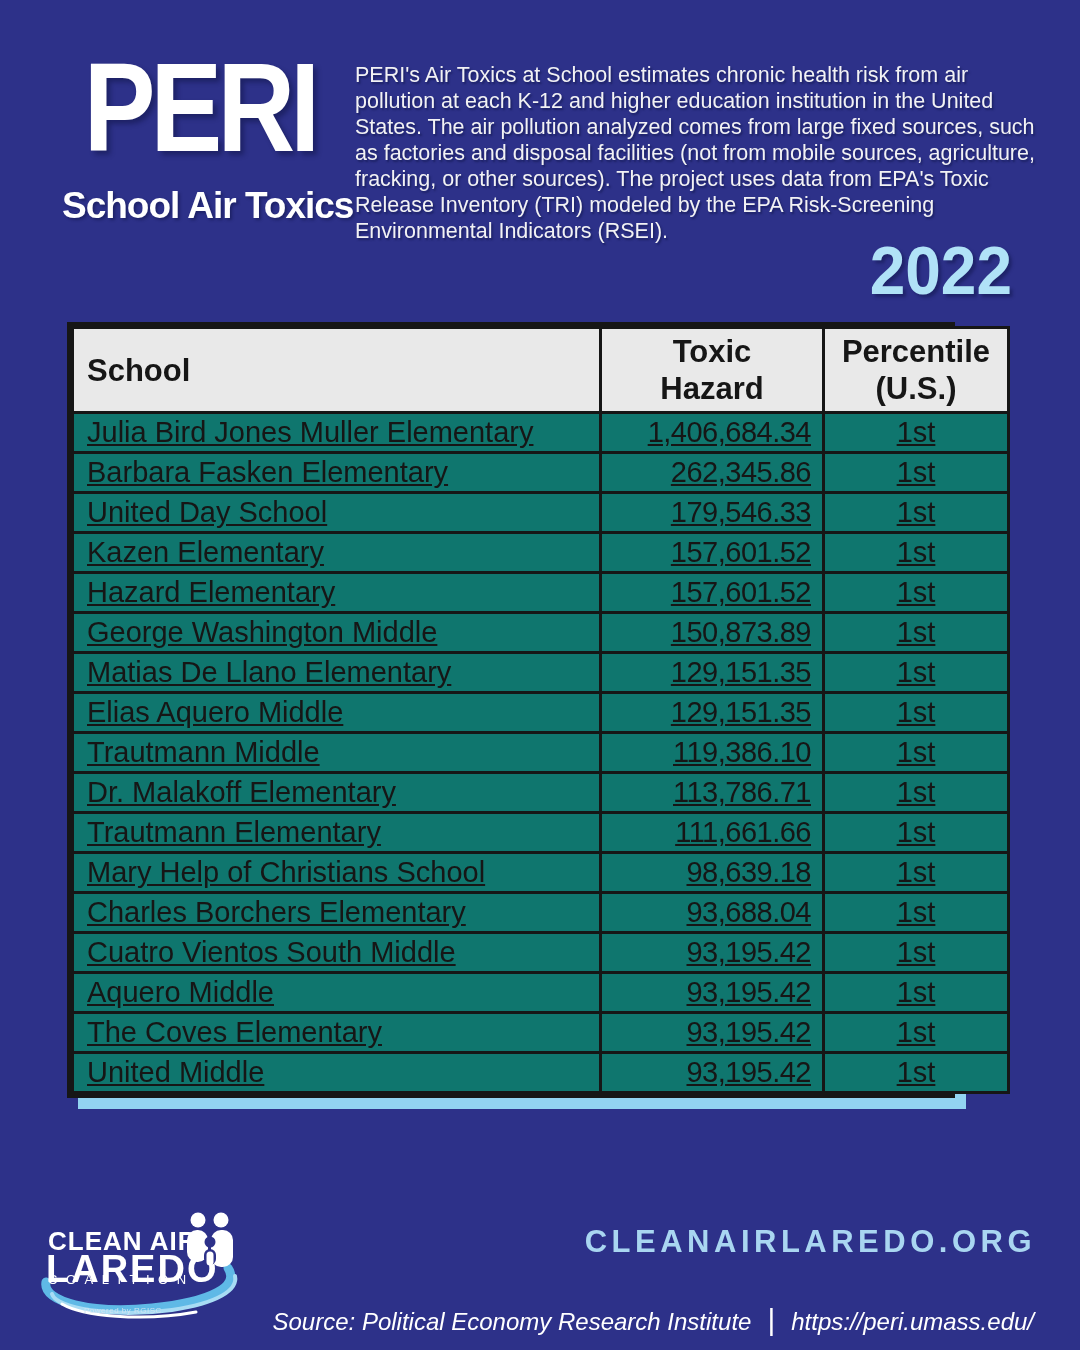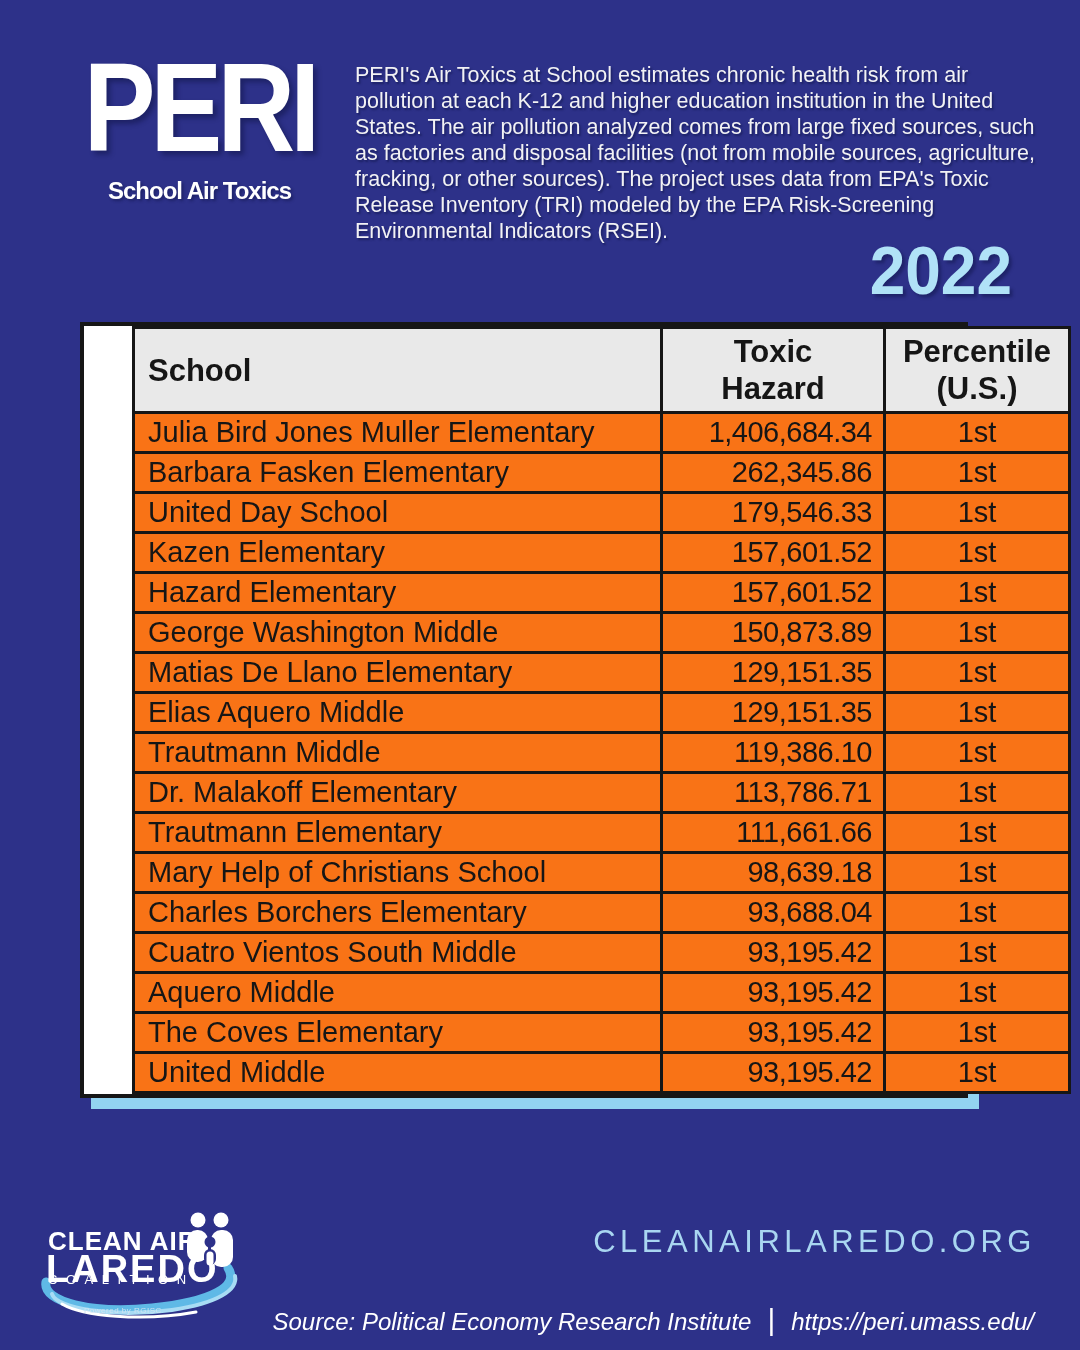--- a/index.html
+++ b/index.html
@@ -16,76 +16,75 @@
     position:absolute; left:62px; top:42px; width:275px;
     text-align:center; color:#fff;
   }
   .brand-title {
     font-size:112px; font-weight:bold; letter-spacing:-5px;
     line-height:1.06; color:#fff;
     text-shadow:4px 4px 5px rgba(10,15,60,.45);
     transform:scale(.96,1.12); transform-origin:center top;
   }
   .brand-subtitle {
-    margin-top:16px;
-    font-size:24px; font-weight:bold; letter-spacing:-1px;
+    margin-top:24px;
+    font-size:37px; font-weight:bold; letter-spacing:-1px;
     color:#fff; text-shadow:2px 2px 3px rgba(10,15,60,.45);
     white-space:nowrap;
   }
   .description {
     position:absolute; left:355px; top:62px; width:690px;
     color:#f2f2f4; font-size:21.5px; line-height:1.21;
     text-shadow:1.5px 1.5px 2px rgba(10,15,60,.5);
   }
   .year {
     position:absolute; right:68px; top:230px;
     font-size:64px; font-weight:bold; letter-spacing:0px;
     color:#b0e2f7; text-shadow:3px 3px 3px rgba(10,15,60,.4);
     transform:scaleY(1.08); transform-origin:right top;
   }
 
   
   .table-wrap {
-    position:absolute; left:80px; top:322px; width:888px;
+    position:absolute; left:67px; top:322px; width:888px;
     background:#fff; border:4px solid #161616;
     box-shadow:11px 11px 0 0 #92d3f1;
-    padding-left:48px;
   }
   table { border-collapse:collapse; width:100%; table-layout:fixed; }
   col.c-school { width:528px; }
   col.c-hazard { width:223px; }
   col.c-pct    { width:185px; }
   th, td { border:3px solid #161616; color:#161616; }
   thead th {
     background:#e9e9e9; height:78px;
     font-size:31px; font-weight:bold; line-height:1.2;
     vertical-align:middle; text-align:center; padding:4px 0;
   }
   thead th.h-school { text-align:left; padding-left:13px; }
   .th-line { display:block; }
   tbody td {
-    background:#f97316; height:40px; font-size:29px;
-    vertical-align:middle; padding:1px 0;
+    background:#0f766e; height:40px; font-size:29px;
+    vertical-align:middle; padding:1px 0;text-decoration:underline;
   }
   td.school { text-align:left;  padding-left:13px; }
   td.hazard { text-align:right; padding-right:11px; letter-spacing:-.5px; }
   td.pct    { text-align:center;margin-left:32px; }
 
   
   .cal-logo { position:absolute; left:46px; top:1212px; width:190px; height:115px; color:#fff; }
   .cal-row1 { position:absolute; left:2px; top:14px; font-size:26px; font-weight:bold; letter-spacing:1px; white-space:nowrap; }
   .cal-row2 { position:absolute; left:0px; top:38px; font-size:38px; font-weight:bold; letter-spacing:2px; line-height:1; white-space:nowrap; }
   .cal-row3 { position:absolute; left:2px; top:60px; font-size:13px; font-weight:normal; letter-spacing:8.5px; white-space:nowrap; }
   .cal-powered { position:absolute; left:38px; top:94px; font-size:8px; color:#cfe4f2; letter-spacing:.5px; }
   .cal-people { position:absolute; left:138px; top:0px; }
   .cal-swoosh { position:absolute; left:-14px; top:44px; }
 
   .website {
     position:absolute; right:44px; top:1224px;
-    font-size:31px; font-weight:normal; letter-spacing:4.5px;
+    font-size:31px; font-weight:bold; letter-spacing:4.5px;
     color:#a9d6f1;
   }
   .source-line {
     position:absolute; right:46px; top:1262px;
     color:#fff; font-style:italic; font-size:24px;
     display:flex; align-items:center; white-space:nowrap;margin-top:43px;
   }
   .source-sep {
     font-style:normal; font-weight:300; font-size:30px;
     margin:0 16px; position:relative; top:-2px;

